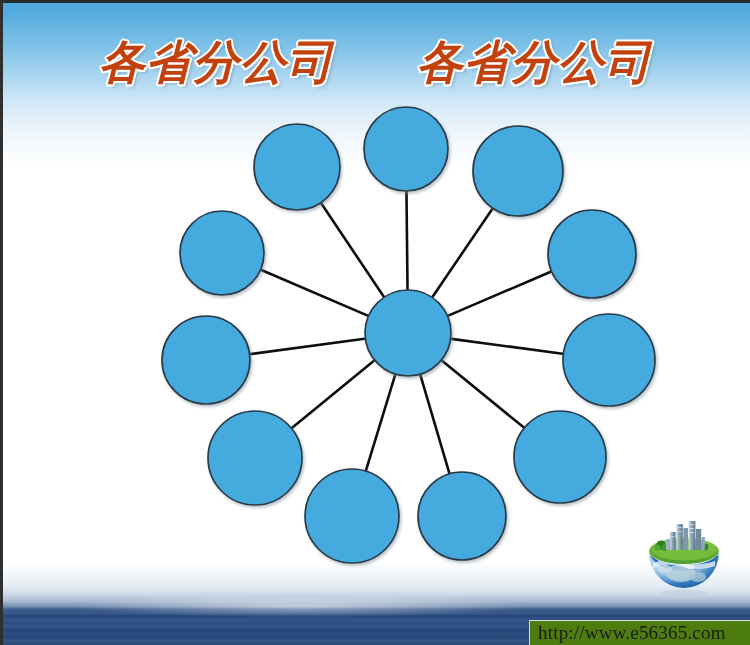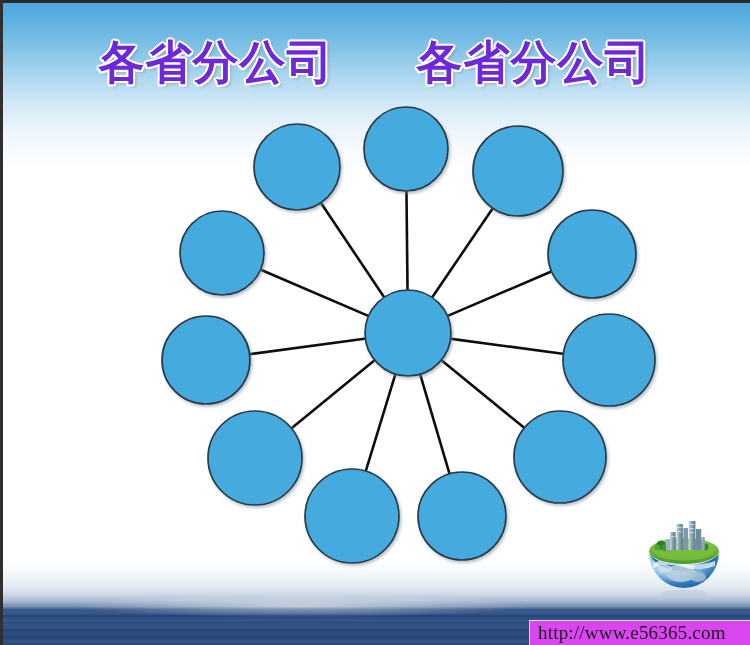--- a/index.html
+++ b/index.html
@@ -96,22 +96,23 @@
     left: 0; top: 32px;
     width: 750px;
     text-align: center;
     white-space: nowrap;
   }
   .title-text {
     display: inline-block;
     font-family: "DejaVu Sans", "Liberation Sans", sans-serif;
     font-size: 46px;
     font-weight: bold;
+    font-style: italic;
     letter-spacing: 1px;
-    color: #6d28d9;
+    color: #c2410c;
     text-shadow:
       -1.5px -1.5px 0 #ffffff,
        1.5px -1.5px 0 #ffffff,
       -1.5px  1.5px 0 #ffffff,
        1.5px  1.5px 0 #ffffff,
        0px   -2px   0 #ffffff,
        0px    2px   0 #ffffff,
       -2px    0px   0 #ffffff,
        2px    0px   0 #ffffff,
        3px 3px 3px rgba(90,110,130,.35);
@@ -141,21 +142,21 @@
     position: absolute;
     left: 641px; top: 519px;
     width: 86px; height: 80px;
   }
 
   
   .watermark {
     position: absolute;
     left: 529px; top: 620px;
     width: 221px; height: 25px;
-    background: #d946ef;
+    background: #4d7c0f;
     border-left: 1px solid #d8dde2;
     border-top: 1px solid #d8dde2;
     box-sizing: border-box;
   }
   .watermark span {
     display: block;
     font-family: "Liberation Serif", "DejaVu Serif", serif;
     font-size: 19px;
     color: #1b1b1b;
     line-height: 24px;

